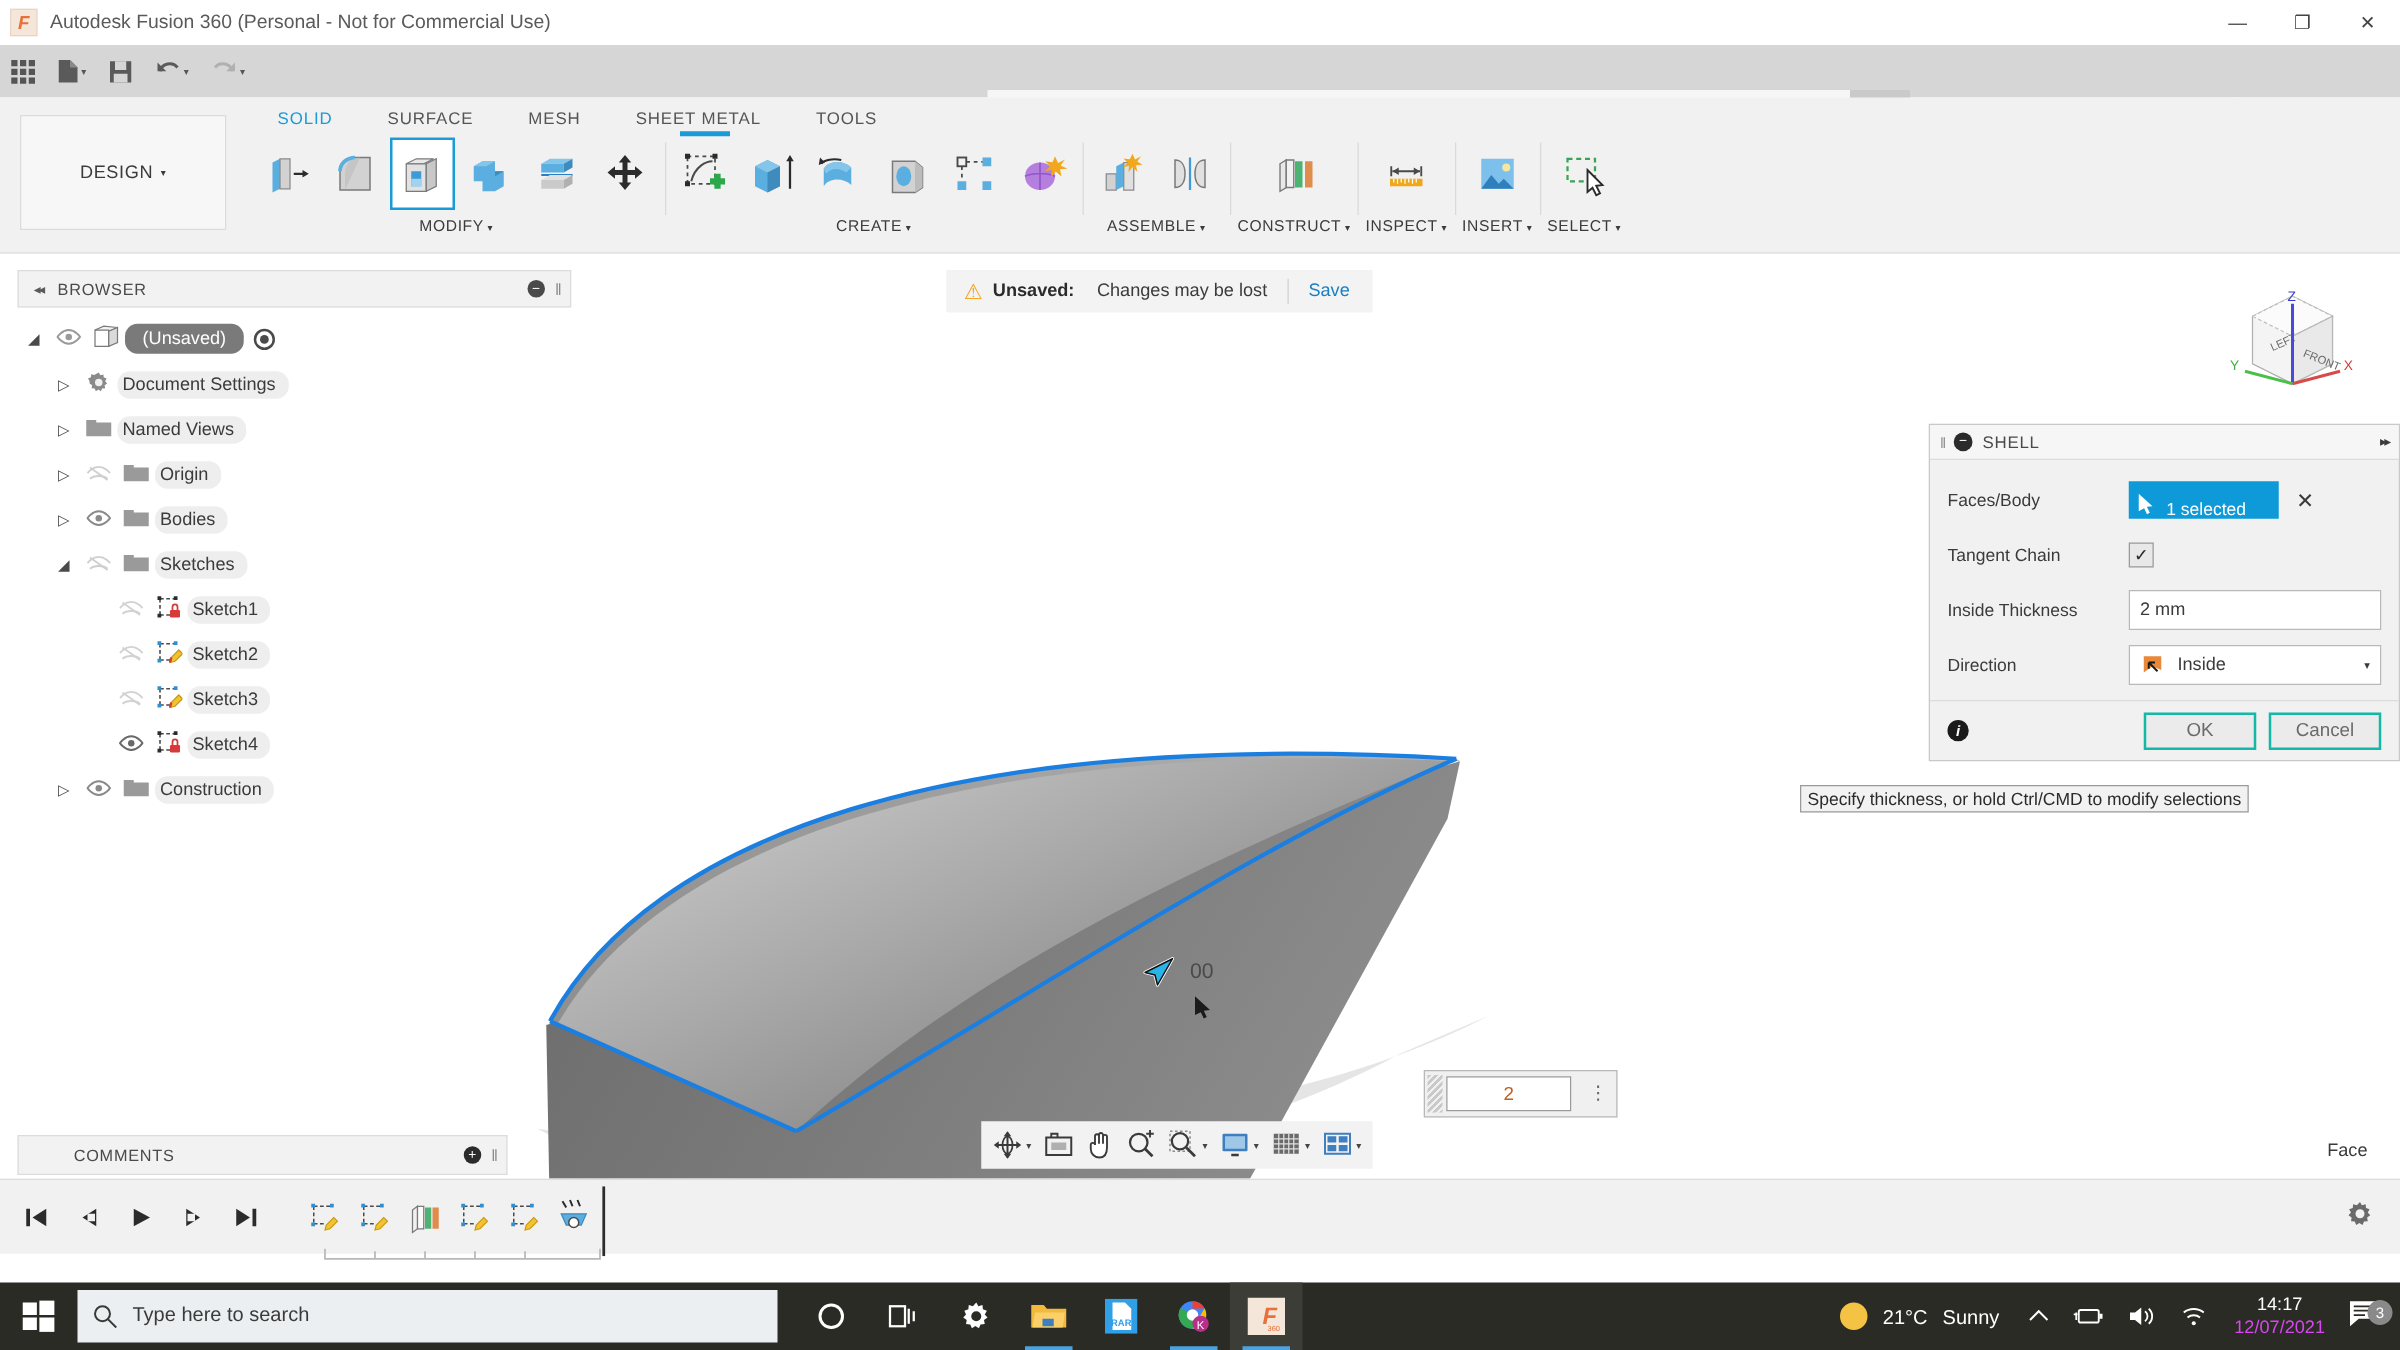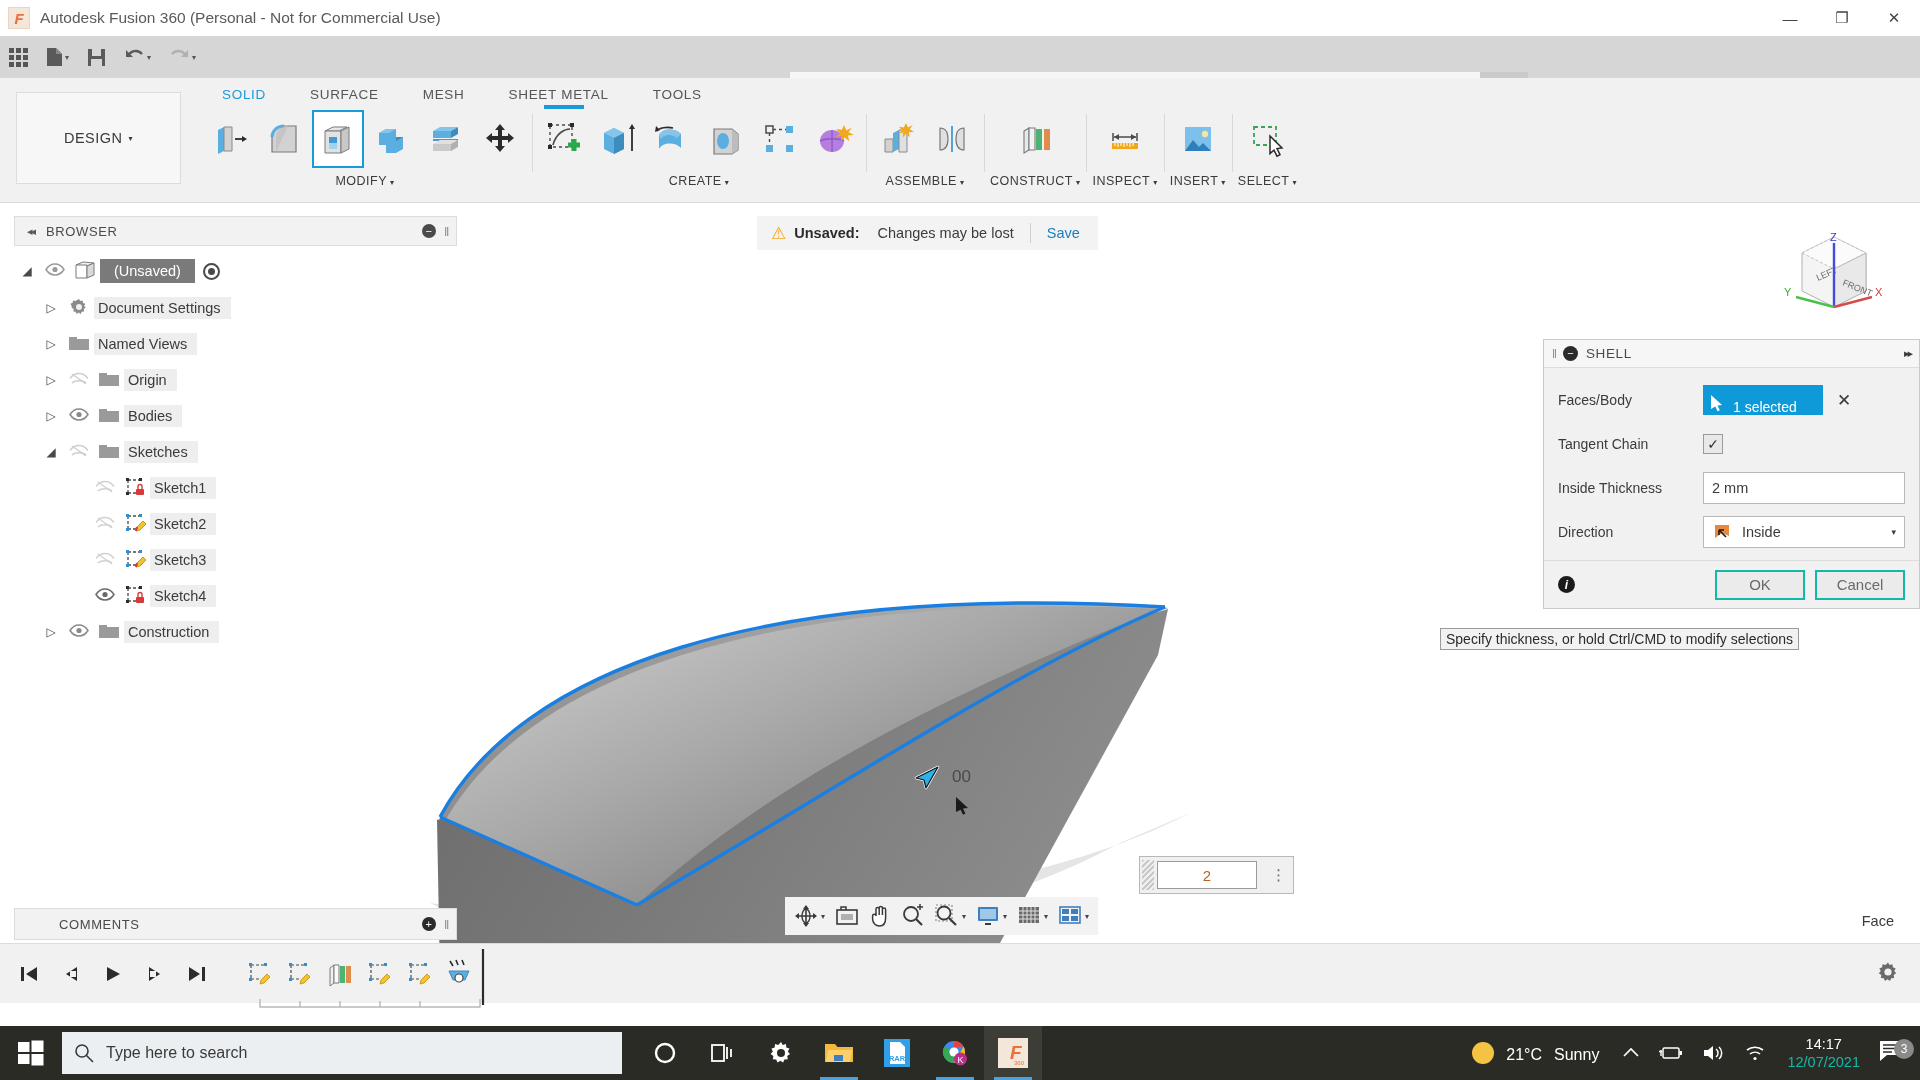--- a/index.html
+++ b/index.html
@@ -122,32 +122,32 @@
     width: 14px; height: 14px; border-radius: 50%; background: #4a4a4a;
     display: flex; align-items: center; justify-content: center; color: #fff; font-size: 11px; line-height: 1;
   }
   .grip { color: #8a8a8a; font-size: 13px; }
 
   .tree { padding-top: 6px; }
   .trow { height: 36px; display: flex; align-items: center; font-size: 14.5px; color: #3b3b3b; }
   .trow .twist { width: 26px; text-align: center; color: #4a4a4a; font-size: 12px; }
   .trow .eye { width: 30px; text-align: center; }
   .trow .ficon { width: 30px; text-align: center; }
-  .trow .tlabel { background: #eeeeee; padding: 3px 10px 3px 4px; }
+  .trow .tlabel { background: #eeeeee; padding: 3px 10px 3px 4px; border-radius: 10px; }
   .trow.root .tlabel { background: #7a7a7a; color: #ffffff; font-weight: 500; padding: 4px 14px; }
   .trow.root { height: 38px; }
   .radio-dot {
     width: 17px; height: 17px; border-radius: 50%; border: 2px solid #4a4a4a;
     display: inline-flex; align-items: center; justify-content: center; margin-left: 8px;
   }
   .radio-dot i { width: 7px; height: 7px; border-radius: 50%; background: #4a4a4a; display: block; }
 
   
   .comments {
-    position: absolute; left: 14px; top: 908px; width: 443px; height: 32px;
+    position: absolute; left: 14px; top: 908px; width: 392px; height: 32px;
     background: #f2f2f2; border: 1px solid #dcdcdc;
     display: flex; align-items: center; font-size: 13px; color: #4a4a4a; letter-spacing: .6px;
   }
   .circ-plus {
     width: 14px; height: 14px; border-radius: 50%; background: #2b2b2b;
     display: flex; align-items: center; justify-content: center; color: #fff; font-size: 11px; line-height: 1;
   }
 
   
   .canvas {
@@ -294,21 +294,21 @@
   .tb-app.running::after {
     content: ''; position: absolute; bottom: 0; left: 10px; right: 10px; height: 3px; background: #4aa3df;
   }
   .tb-tray { margin-left: auto; display: flex; align-items: center; gap: 0; color: #fff; }
   .tray-item { display: flex; align-items: center; padding: 0 9px; height: 54px; color: #ffffff; }
   .weather { display: flex; align-items: flex-end; gap: 12px; padding: 0 14px; }
   .sun { width: 22px; height: 22px; border-radius: 50%; background: #f5c343; }
   .weather .wtext { font-size: 16px; color: #ffffff; }
   .clock { display: flex; flex-direction: column; align-items: center; padding: 0 12px; line-height: 1.25; }
   .clock .ctime { font-size: 14.5px; color: #ffffff; }
-  .clock .cdate { font-size: 14.5px; color: #14b8a6; }
+  .clock .cdate { font-size: 14.5px; color: #d946ef; }
   .notif { position: relative; padding: 0 16px 0 6px; }
   .badge {
     position: absolute; right: 6px; bottom: 8px; width: 20px; height: 20px; border-radius: 50%;
     background: #8a8a8a; color: #fff; font-size: 12px;
     display: flex; align-items: center; justify-content: center;
   }
 </style>
 </head>
 <body>
 

